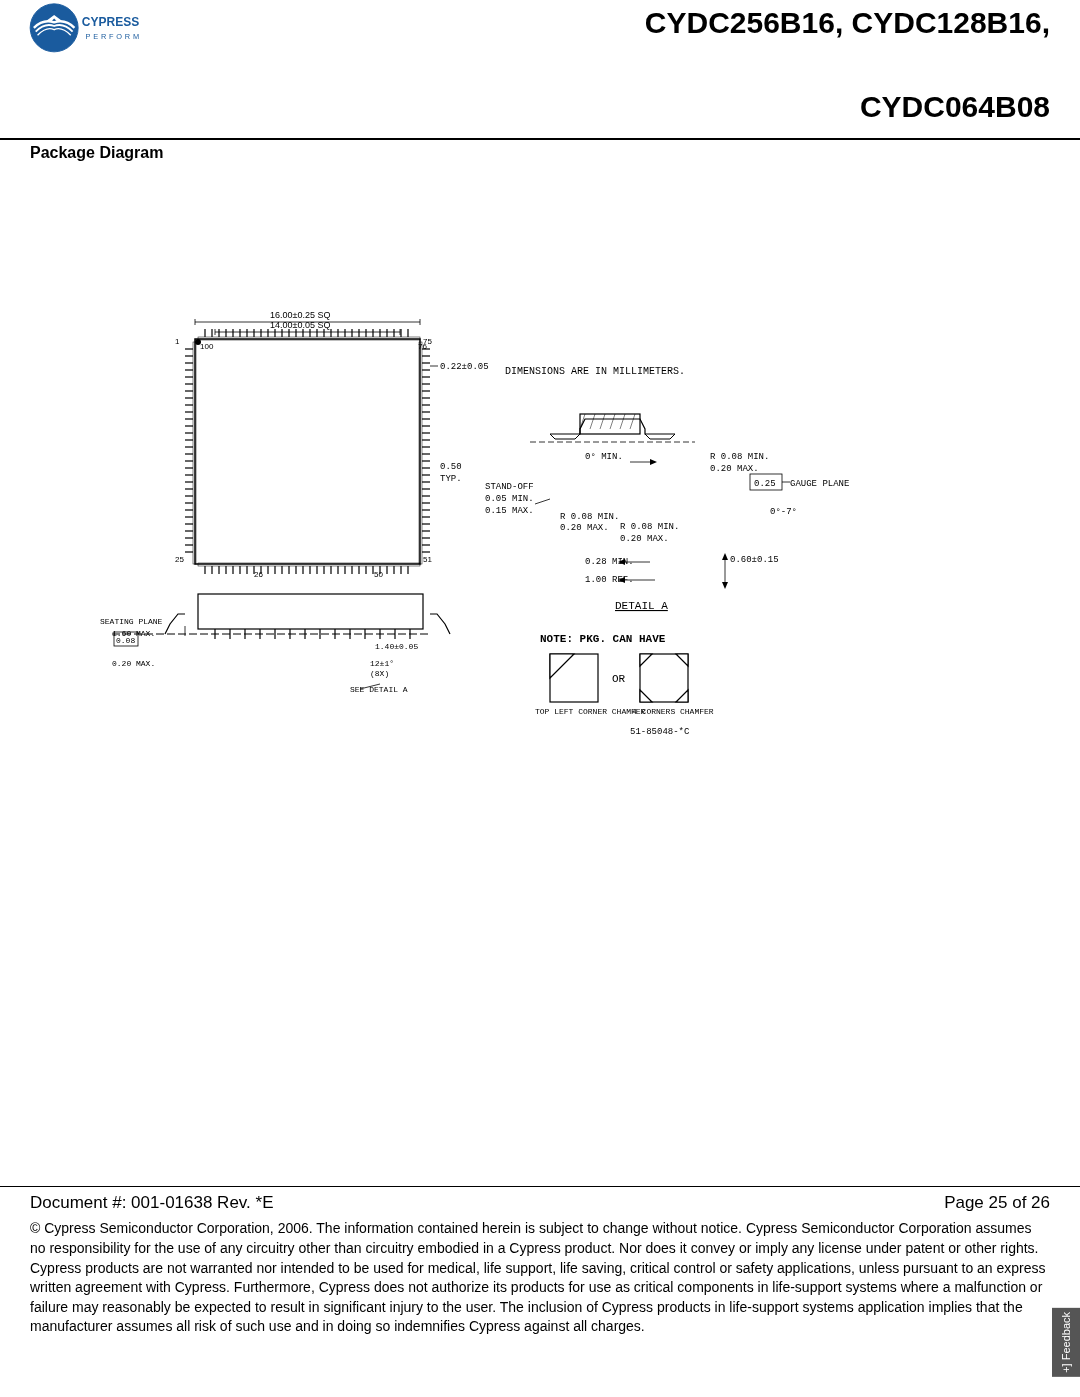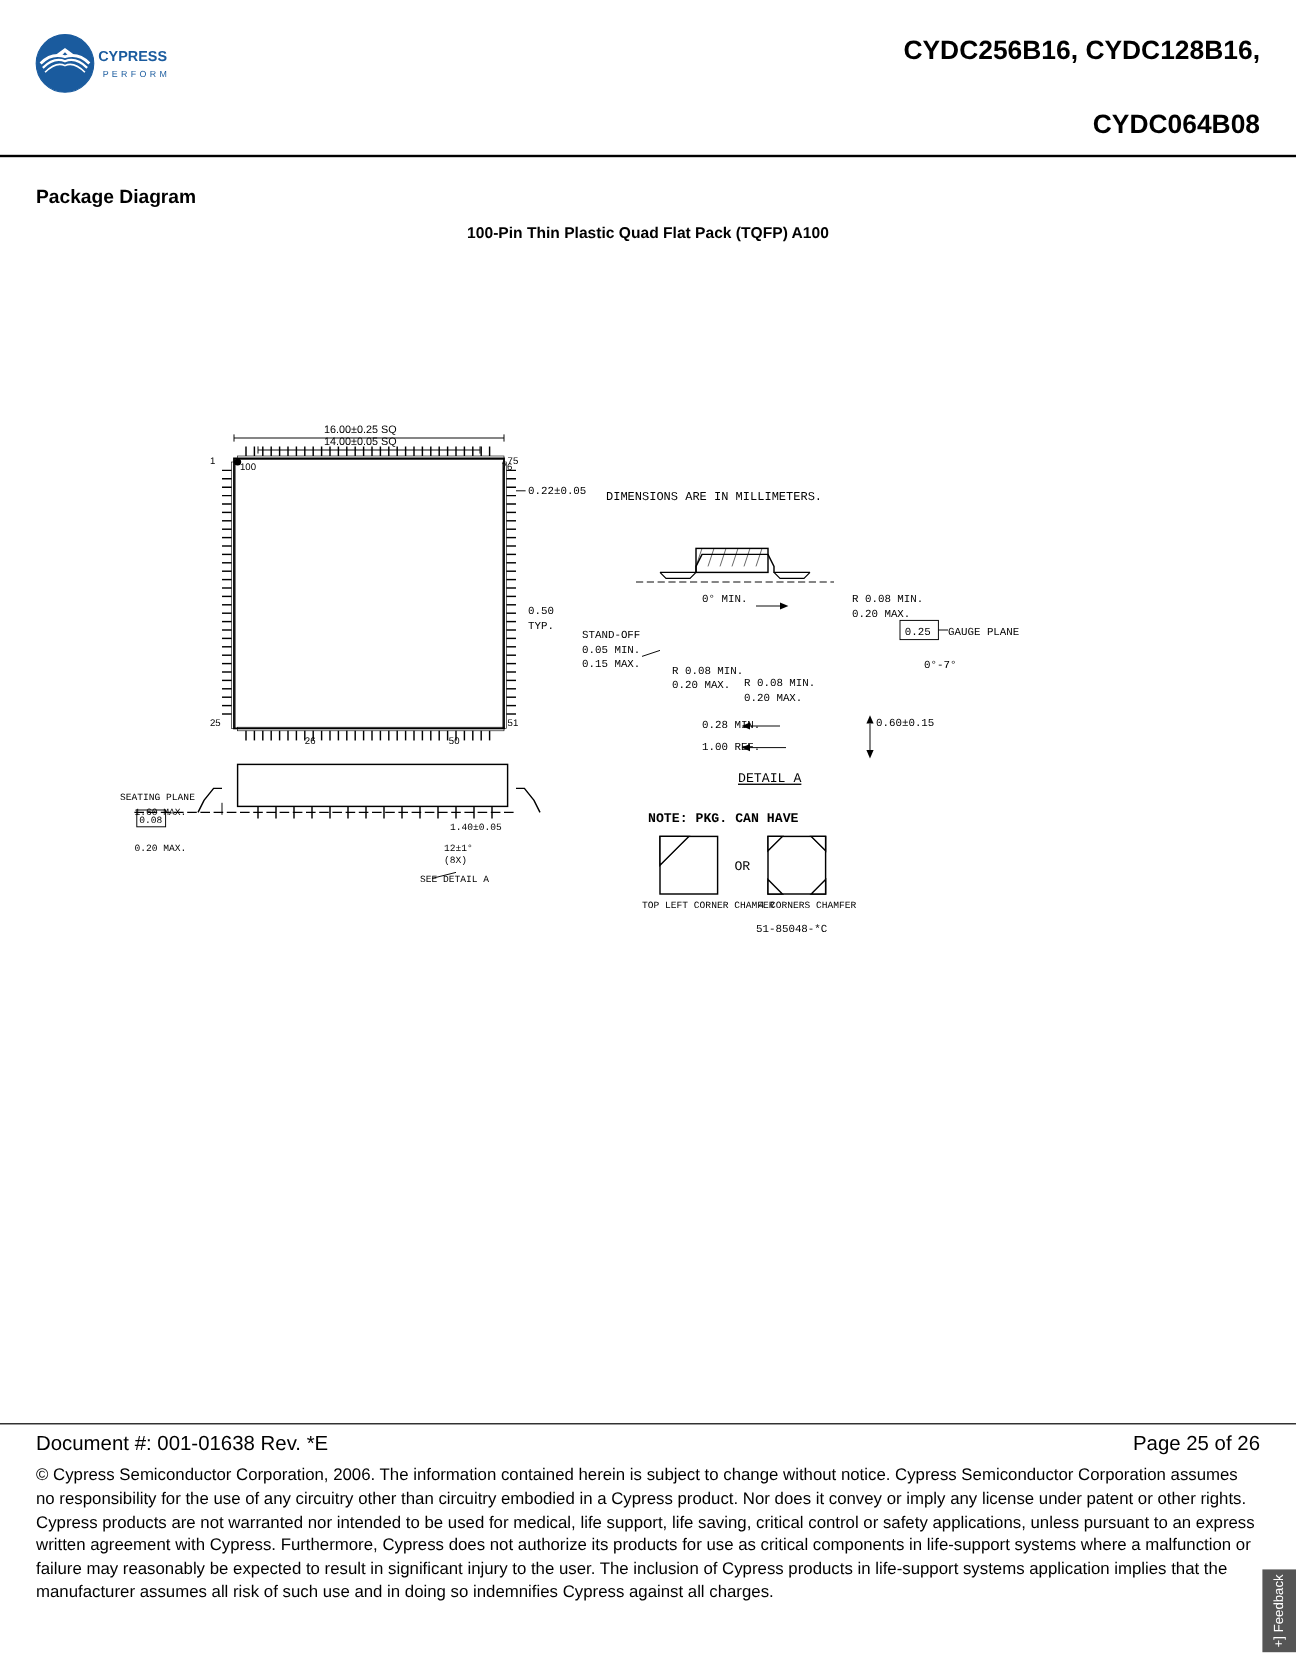--- a/index.html
+++ b/index.html
@@ -9,46 +9,46 @@
       background: #fff;
       font-family: Arial, Helvetica, sans-serif;
       color: #000;
       position: relative;
     }
 
     
     .header {
       display: flex;
       align-items: flex-start;
-      padding: 27px 30px 0 20px;
+      padding: 2px 30px 0 20px;
       border-bottom: 2px solid #000;
       padding-bottom: 10px;
     }
     .logo-area {
       width: 130px;
       flex-shrink: 0;
     }
     .logo-svg {
       width: 120px;
       height: 60px;
     }
     .title-area {
       flex: 1;
       text-align: right;
     }
     .title-area h1 {
-      font-size: 22px;
+      font-size: 30px;
       font-weight: bold;
       line-height: 1.4;
       color: #000;
     }
 
     
     .main-content {
-      padding: 25px 30px 10px 30px;
+      padding: 4px 30px 10px 30px;
     }
 
     .section-title {
       font-size: 16px;
       font-weight: bold;
       margin-bottom: 12px;
     }
 
     .diagram-title {
       text-align: center;
@@ -136,21 +136,20 @@
     <h1>
       <span>CYDC256B16, CYDC128B16,</span><br>
       <br>
       <span>CYDC064B08</span>
     </h1>
   </div>
 </div>
 
 <div class="main-content">
   <div class="section-title">Package Diagram</div>
-  <div class="diagram-title">100-Pin Thin Plastic Quad Flat Pack (TQFP) A100</div>
 
   <div class="diagram-container">
     <svg width="980" height="580" viewBox="0 0 980 580" class="pkg-diagram">
 
       <line x1="165" y1="148" x2="390" y2="148" stroke="#000" stroke-width="0.8"></line>
       <line x1="165" y1="145" x2="165" y2="151" stroke="#000" stroke-width="0.8"></line>
       <line x1="390" y1="145" x2="390" y2="151" stroke="#000" stroke-width="0.8"></line>
       <text x="240" y="144" font-size="9" font-family="Arial">16.00±0.25 SQ</text>
 
       <line x1="185" y1="158" x2="370" y2="158" stroke="#000" stroke-width="0.8"></line>

